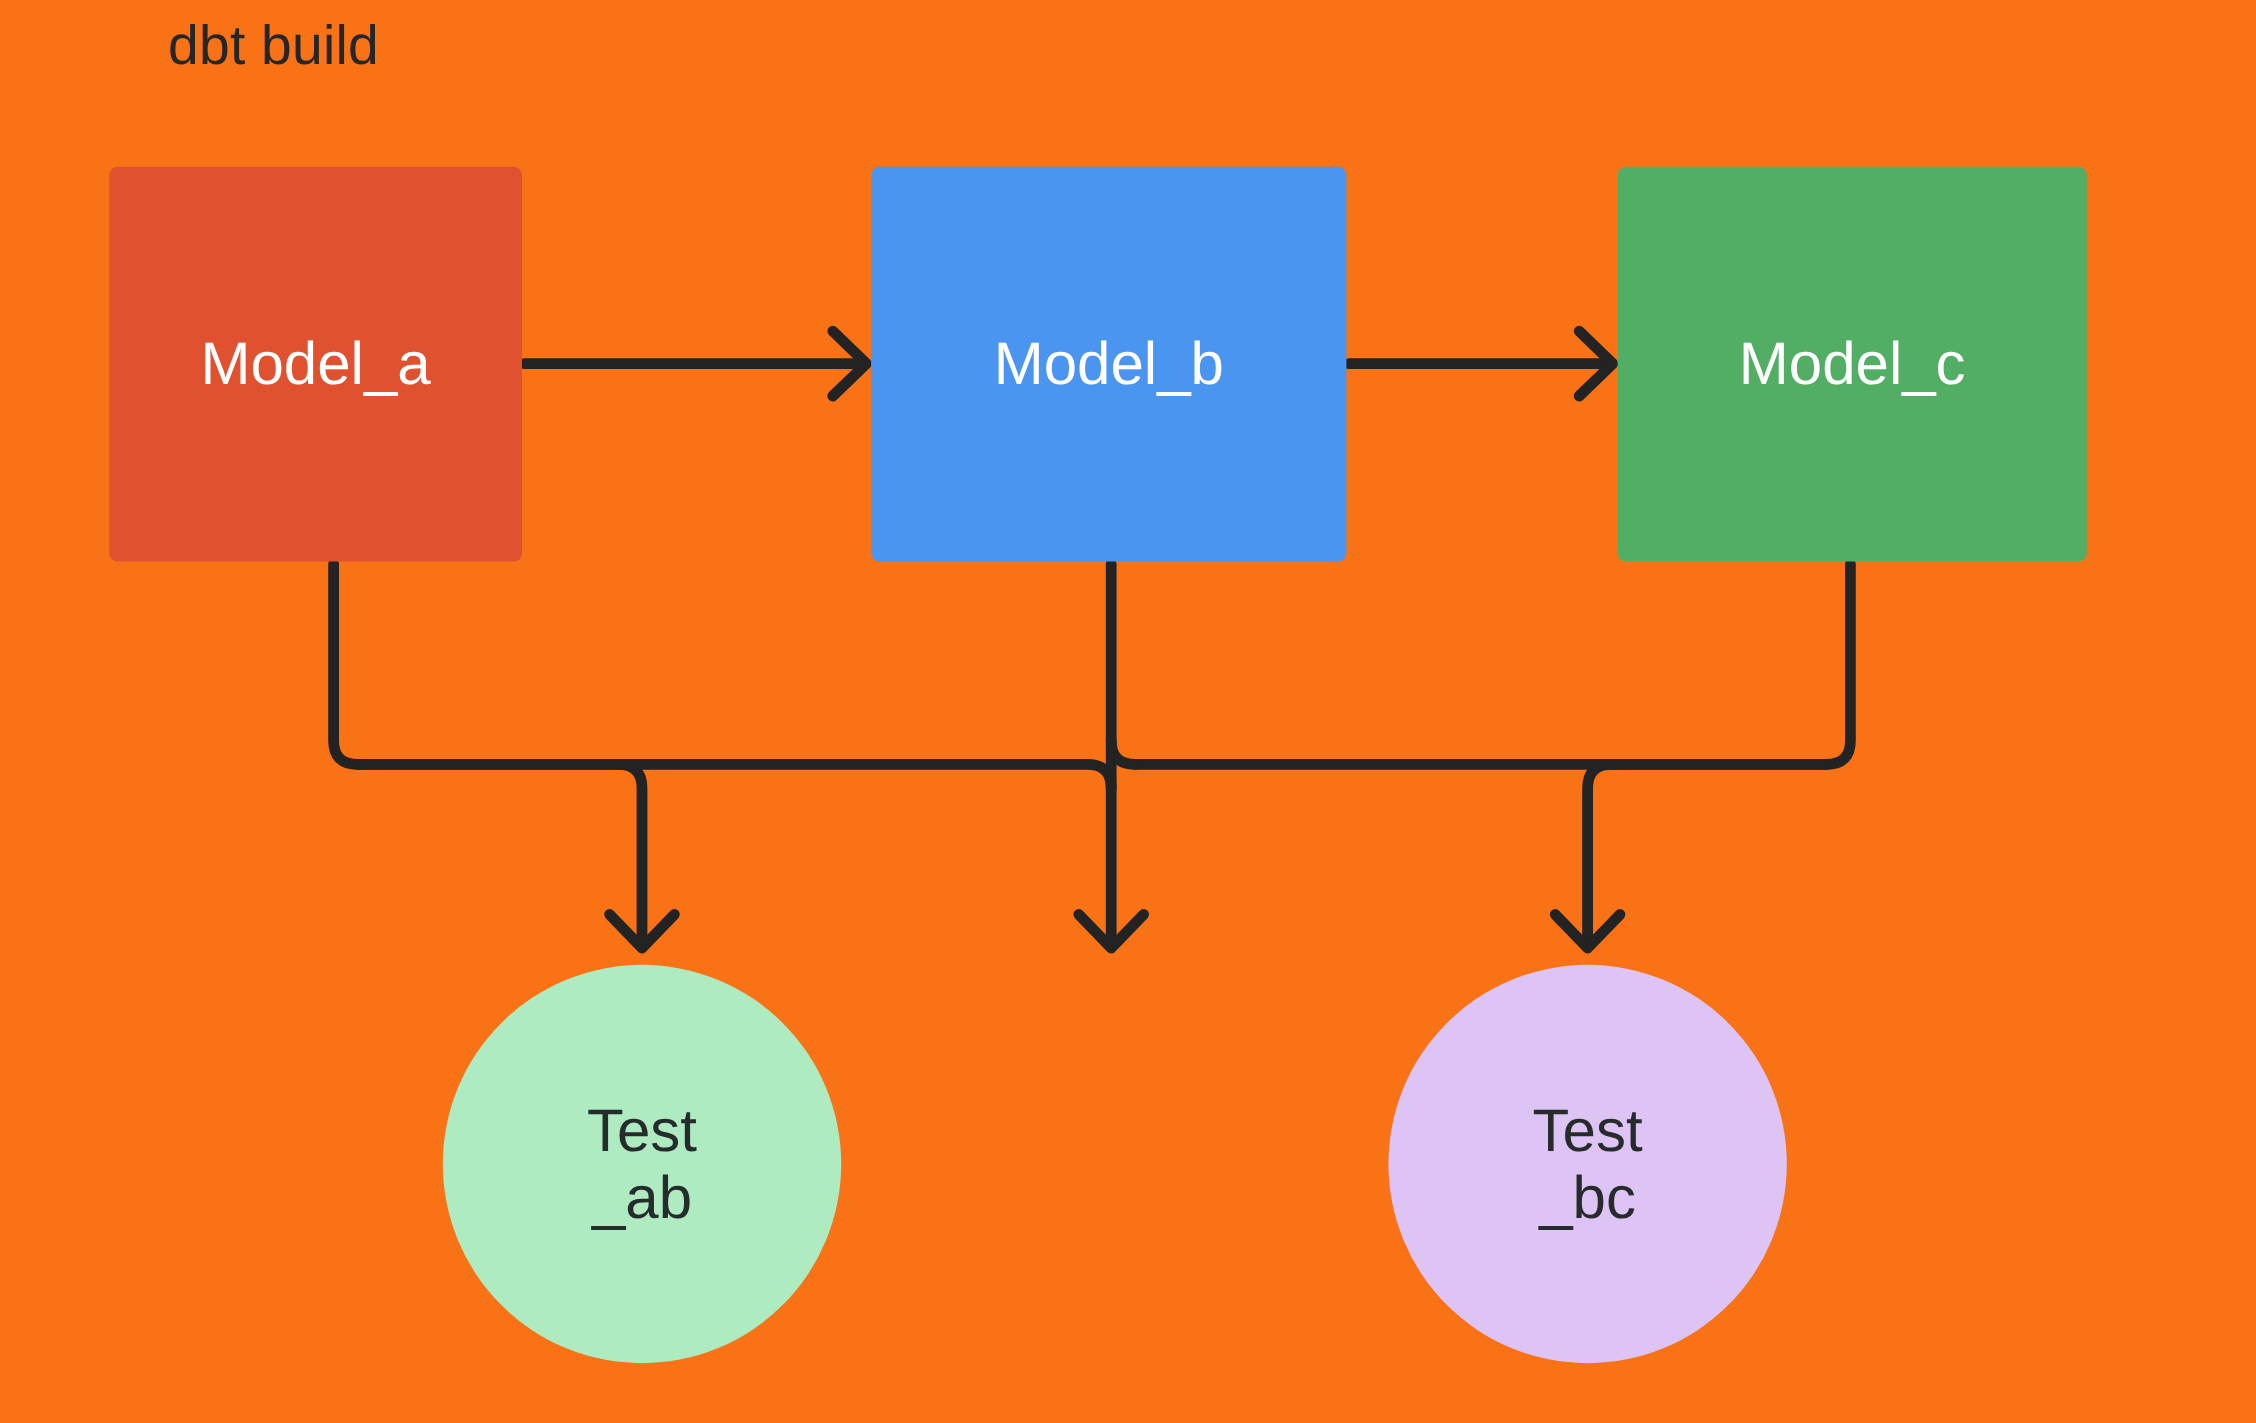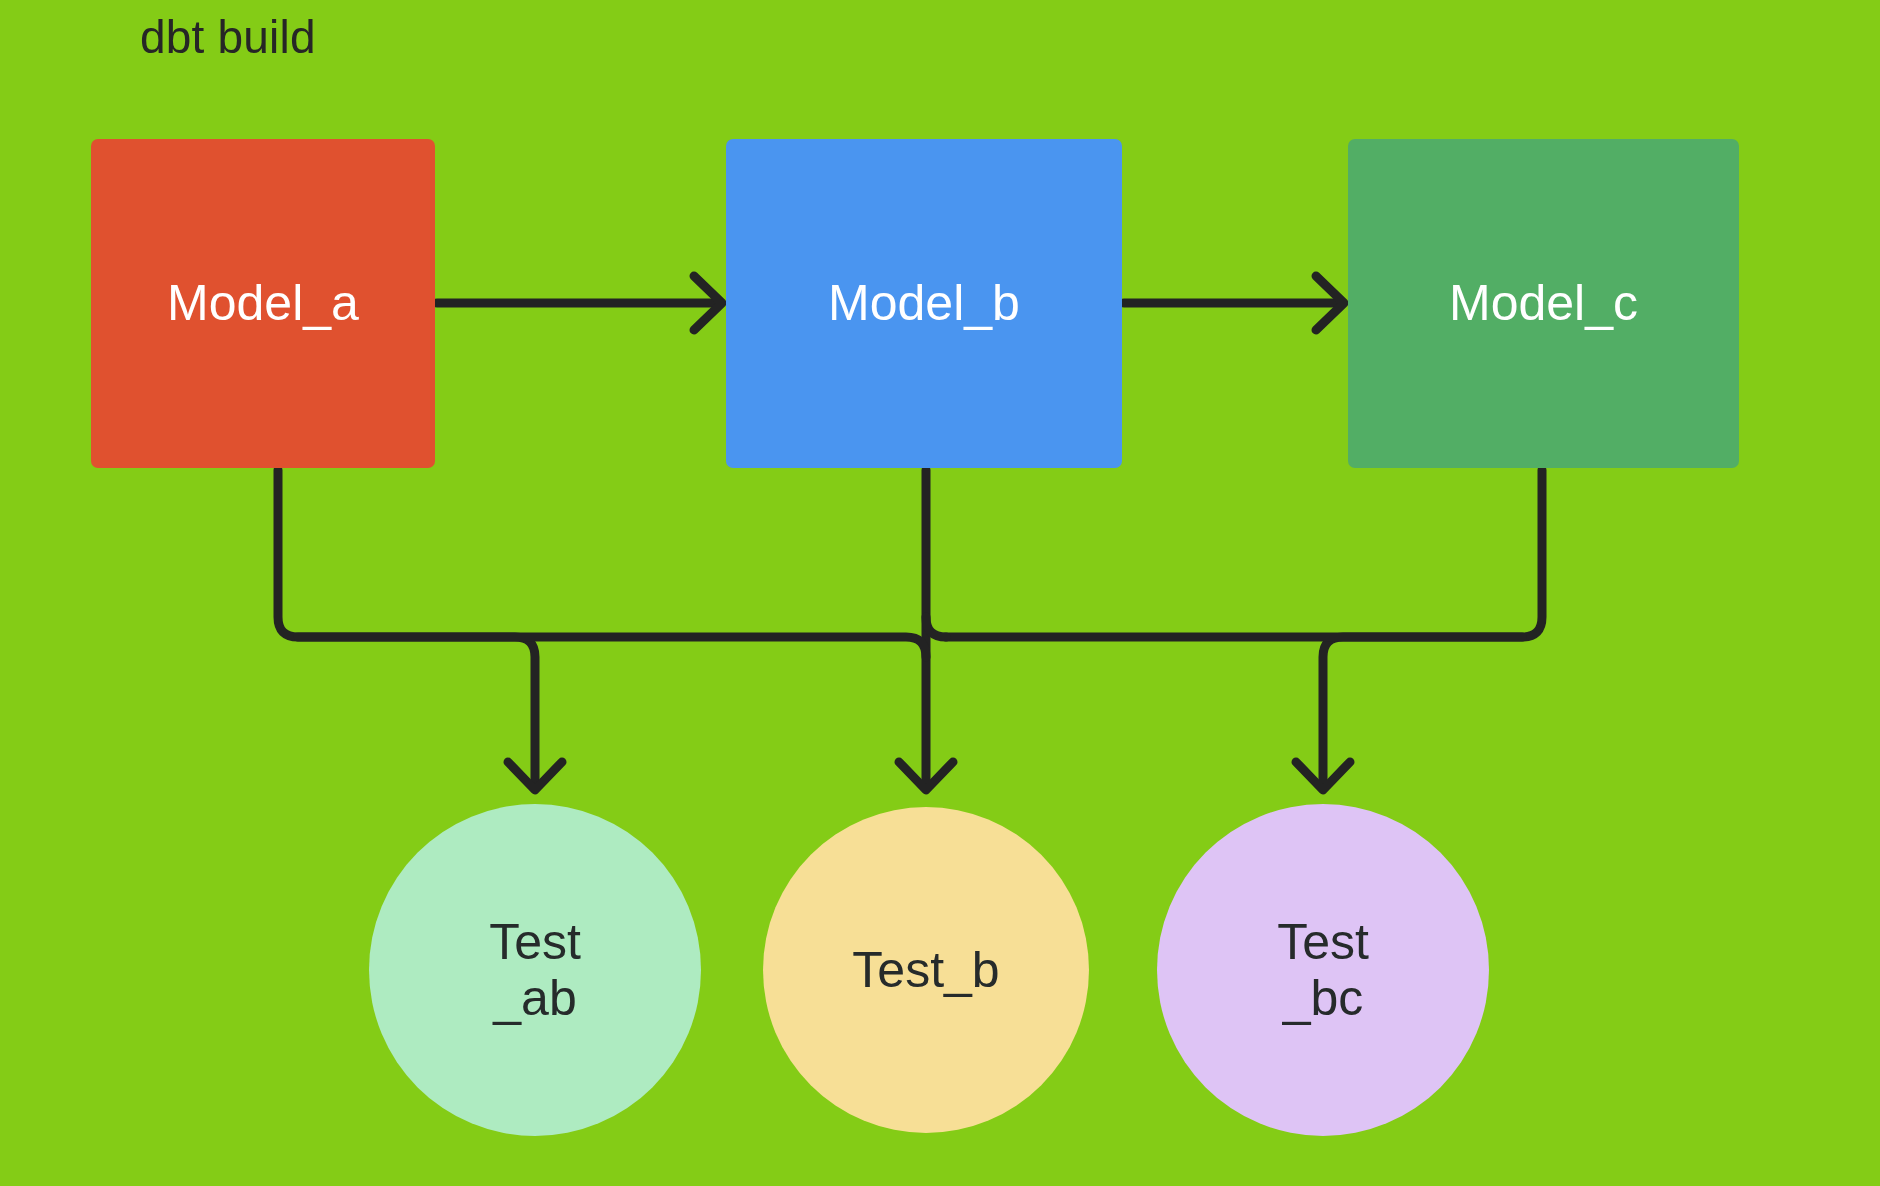--- a/index.html
+++ b/index.html
@@ -7,21 +7,21 @@
     padding: 0;
     background: #ffffff;
   }
   body {
     font-family: "Liberation Sans", sans-serif;
   }
   #canvas {
     position: relative;
     width: 1880px;
     height: 1186px;
-    background: #84cc16;
+    background: #f97316;
     overflow: hidden;
   }
   #title {
     position: absolute;
     left: 140px;
     top: 8px;
     font-size: 46px;
     line-height: 58px;
     color: #262626;
     letter-spacing: 0.2px;
@@ -112,22 +112,19 @@
 
   <div class="node-box" style="left:1348px; top:139px; width:391px; height:329px; background:#52ae65;">
     <span>Model_c</span>
   </div>
 
   <div class="node-circle" style="left:369px; top:804px; width:332px; height:332px; background:#aeebc1;">
     <span class="ln">Test</span>
     <span class="ln">_ab</span>
   </div>
 
-  <div class="node-circle" style="left:763px; top:807px; width:326px; height:326px; background:#f7df96;">
-    <span class="ln">Test_b</span>
-  </div>
 
   <div class="node-circle" style="left:1157px; top:804px; width:332px; height:332px; background:#dec4f5;">
     <span class="ln">Test</span>
     <span class="ln">_bc</span>
   </div>
 
 </div>
 
 </body></html>

